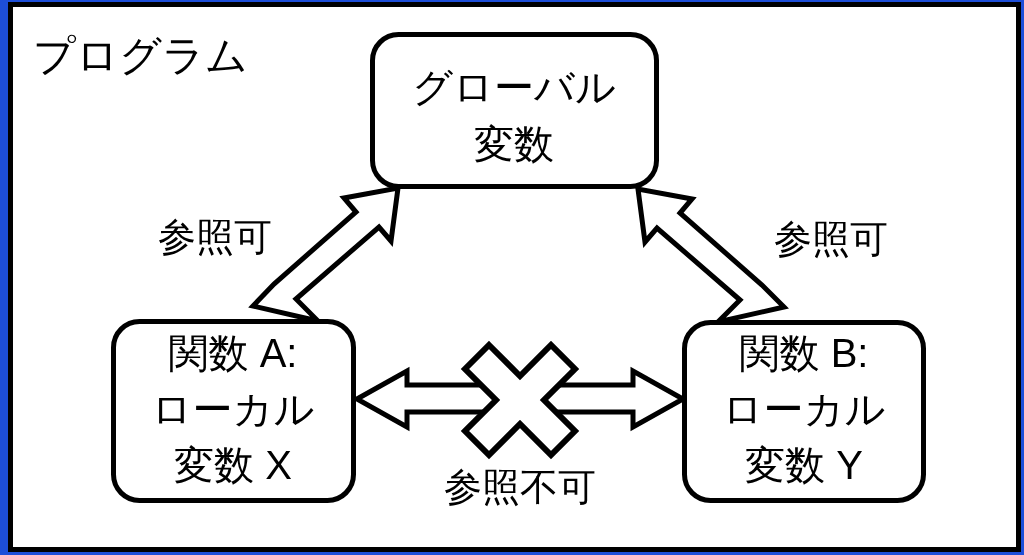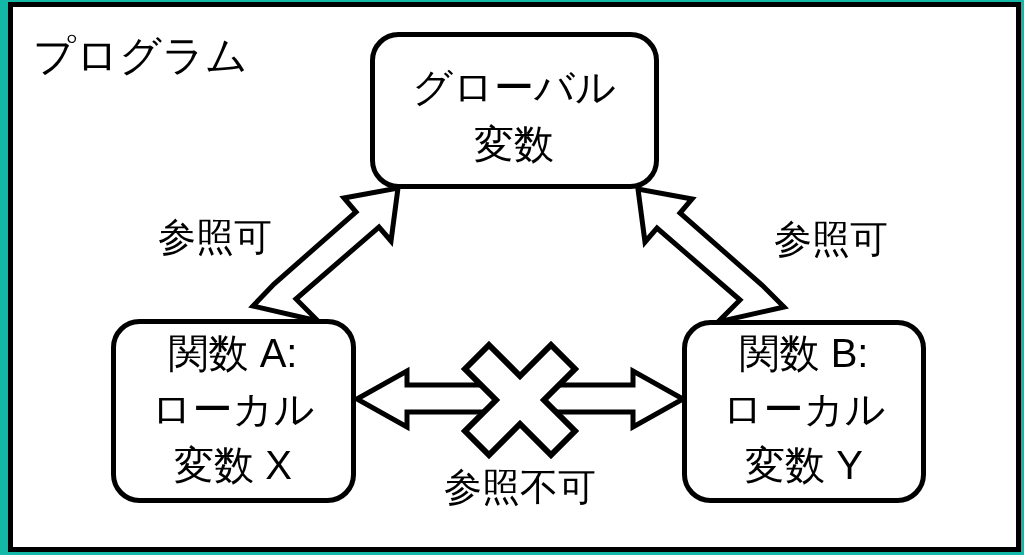--- a/index.html
+++ b/index.html
@@ -8,21 +8,21 @@
     padding: 0;
     background: #ffffff;
   }
   body {
     font-family: "Liberation Sans", "DejaVu Sans", sans-serif;
   }
   #stage {
     position: relative;
     width: 1024px;
     height: 555px;
-    background: #14b8a6;
+    background: #1d4ed8;
     overflow: hidden;
   }
   #diagram-svg {
     position: absolute;
     left: 0;
     top: 0;
     width: 1024px;
     height: 555px;
     display: block;
   }

